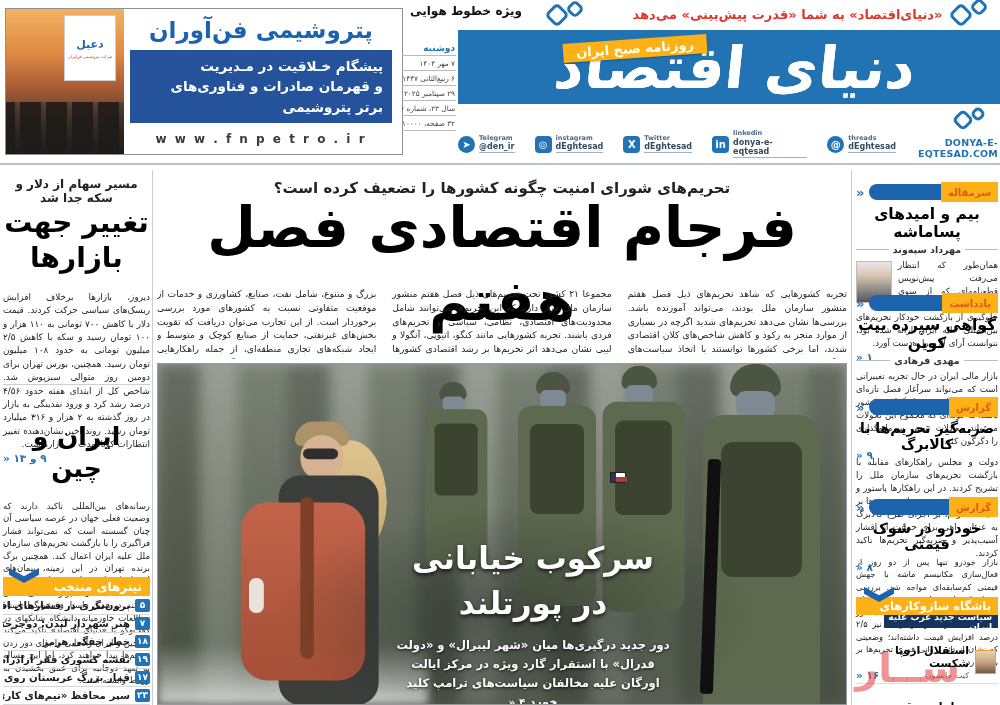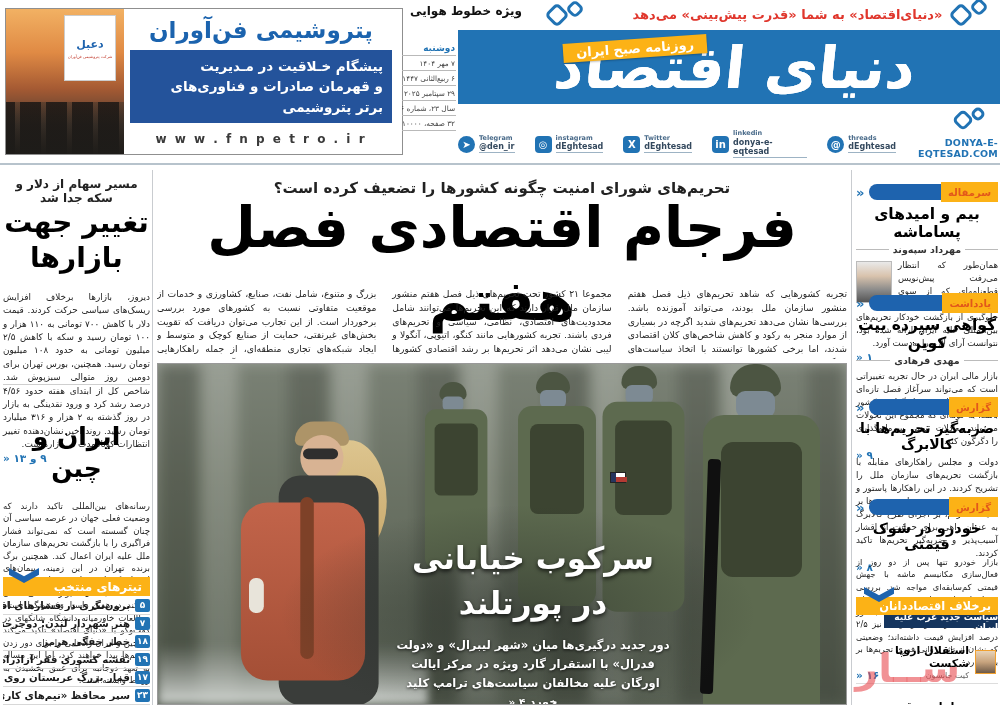--- a/index.html
+++ b/index.html
@@ -111,21 +111,21 @@
   .sec-fill { flex:1; background:#1e63ae; height:16px; border-radius:9px 0 0 9px; margin-left:3px; }
   .sec-chev { color:#2173b4; font-weight:bold; font-size:13px; margin-right:2px; flex:none; }
   .sb-title { text-align:center; font-weight:bold; font-size:15.5px; color:#000; margin-top:5px; }
   .sb-author { display:flex; align-items:center; gap:4px; font-size:9.5px; font-weight:bold; color:#333; margin-top:3px; }
   .sb-author .line { flex:1; height:1px; background:#bbb; }
   .sb-body { font-size:8.7px; line-height:1.5; text-align:justify; color:#222; margin-top:4px; }
   .sb-body .pref { display:block; text-align:left; }
   .author-photo { float:left; width:36px; height:42px; margin:2px 6px 2px 0; background:linear-gradient(180deg,#e9e9e9 0%,#d9c3ad 35%,#8a8a8a 70%,#555 100%); border:1px solid #bbb; }
 
   .club-header { height:18px; background:#fcb216; color:#fff; font-weight:bold; font-size:11.5px; display:flex; align-items:center; padding-right:7px; position:relative; }
-  .club-sub { height:13px; background:#15355e; color:#fff; font-weight:bold; font-size:9px; display:flex; align-items:center; padding-right:0;margin-left:28px; }
+  .club-sub { height:13px; background:#15355e; color:#fff; font-weight:bold; font-size:9px; display:flex; align-items:center; padding-right:6px;margin-left:28px; }
   .club-item { display:flex; gap:6px; padding:16px 2px 3px; border-bottom:1px solid #ddd; align-items:center; }
   .club-photo { width:21px; height:24px; flex:none; border:1px solid #f0a030; background:linear-gradient(180deg,#e8d3b8 0%,#c8a47e 50%,#6e5a48 100%); }
   .club-text { flex:1; }
   .club-title { font-weight:bold; font-size:11px; color:#000; }
   .club-author { font-size:8px; color:#666; margin-top:1px; }
 
   .watermark { left:850px; top:645px; width:110px; color:rgba(232,74,78,.6); font-size:40px; font-weight:bold; z-index:50; letter-spacing:2px; }
 </style>
 </head>
 <body>
@@ -405,21 +405,21 @@
   <div class="sb-title" style="font-size:14.5px;">خودرو در شوک قیمتی</div>
   <div class="sb-body" style="font-size:8.3px;">
     <span>بازار خودرو تنها پس از دو روز از فعال‌سازی مکانیسم ماشه با جهش قیمتی کم‌سابقه‌ای مواجه شد. بررسی «دنیای اقتصاد» نشان می‌دهد در روزهای اخیر بهای خودروهای داخلی به‌طور میانگین ۷/۵ درصد و مونتاژی‌ها نیز ۲/۵ درصد افزایش قیمت داشته‌اند؛ وضعیتی که نشان از تاثیر روانی فوری تحریم‌ها بر بازار دارد.</span>
     <span class="pref">۱۶ «</span>
   </div>
 </div>
 
 <div class="sb" style="top:597px;">
   <div class="club-header">
     <div class="chev-down" style="left:8px;top:-10px;"></div>
-    <span>برخلاف اقتصاددانان</span>
+    <span>باشگاه سازوکارهای</span>
   </div>
   <div class="club-sub">سیاست جدید غرب علیه ایران</div>
   <div class="club-item">
     <span class="club-photo"></span>
     <span class="club-text">
       <span class="club-title" style="display:block;">استقلال اروپا شکست</span>
       <span class="club-author" style="display:block;">کیت جانسون</span>
     </span>
   </div>
   <div class="club-item">

